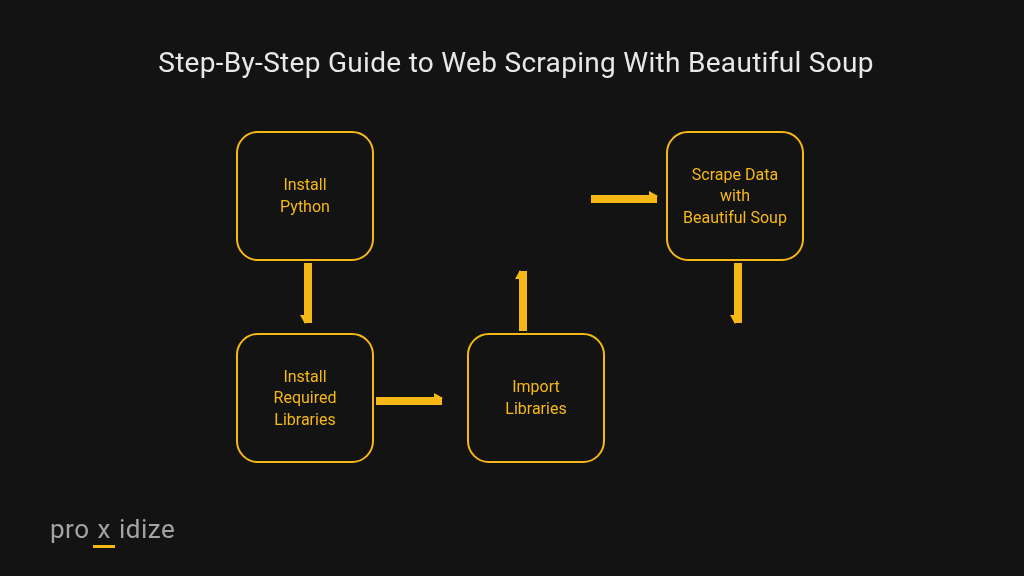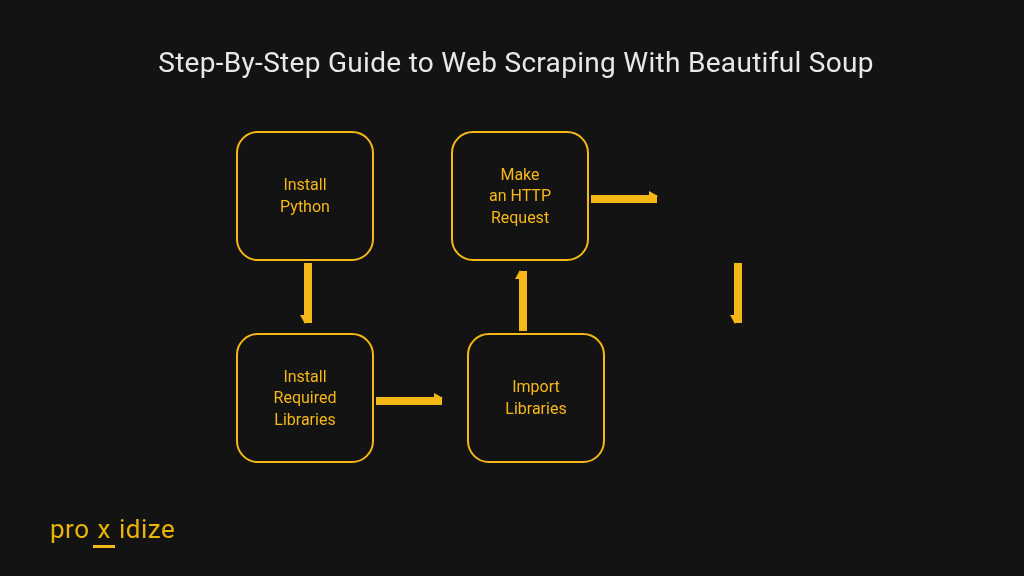--- a/index.html
+++ b/index.html
@@ -89,43 +89,43 @@
       width: 0;
       height: 0;
       border-top: 5px solid transparent;
       border-bottom: 5px solid transparent;
       border-left: 9px solid #f5b817;
     }
     .logo {
       position: absolute;
       bottom: 28px;
       left: 38px;
-      color: #eab308;
+      color: #a3a3a3;
       font-size: 26px;
       font-weight: 400;
       letter-spacing: 0.5px;
     }
     .logo .x-underline {
       display: inline-block;
       border-bottom: 3px solid #f5b817;
       line-height: 0.9;
     }
   </style>
 </head>
 <body>
 
 <div class="title">Step-By-Step Guide to Web Scraping With Beautiful Soup</div>
 
 <div class="diagram">
 
   <div class="box" style="left:228px; top:8px;">
     <span>Install<br>Python</span>
   </div>
-  <div class="box" style="left:443px; top:8px;">
-    <span>Make<br>an HTTP<br>Request</span>
+  <div class="box" style="left:658px; top:8px;">
+    <span>Scrape Data<br>with<br>Beautiful Soup</span>
   </div>
 
   <div class="box" style="left:228px; top:210px;">
     <span>Install<br>Required<br>Libraries</span>
   </div>
   <div class="box" style="left:443px; top:210px;margin-left:16px;">
     <span>Import<br>Libraries</span>
   </div>
 
   <div class="arrow-down" style="left:296px; top:140px; height:60px;"></div>

